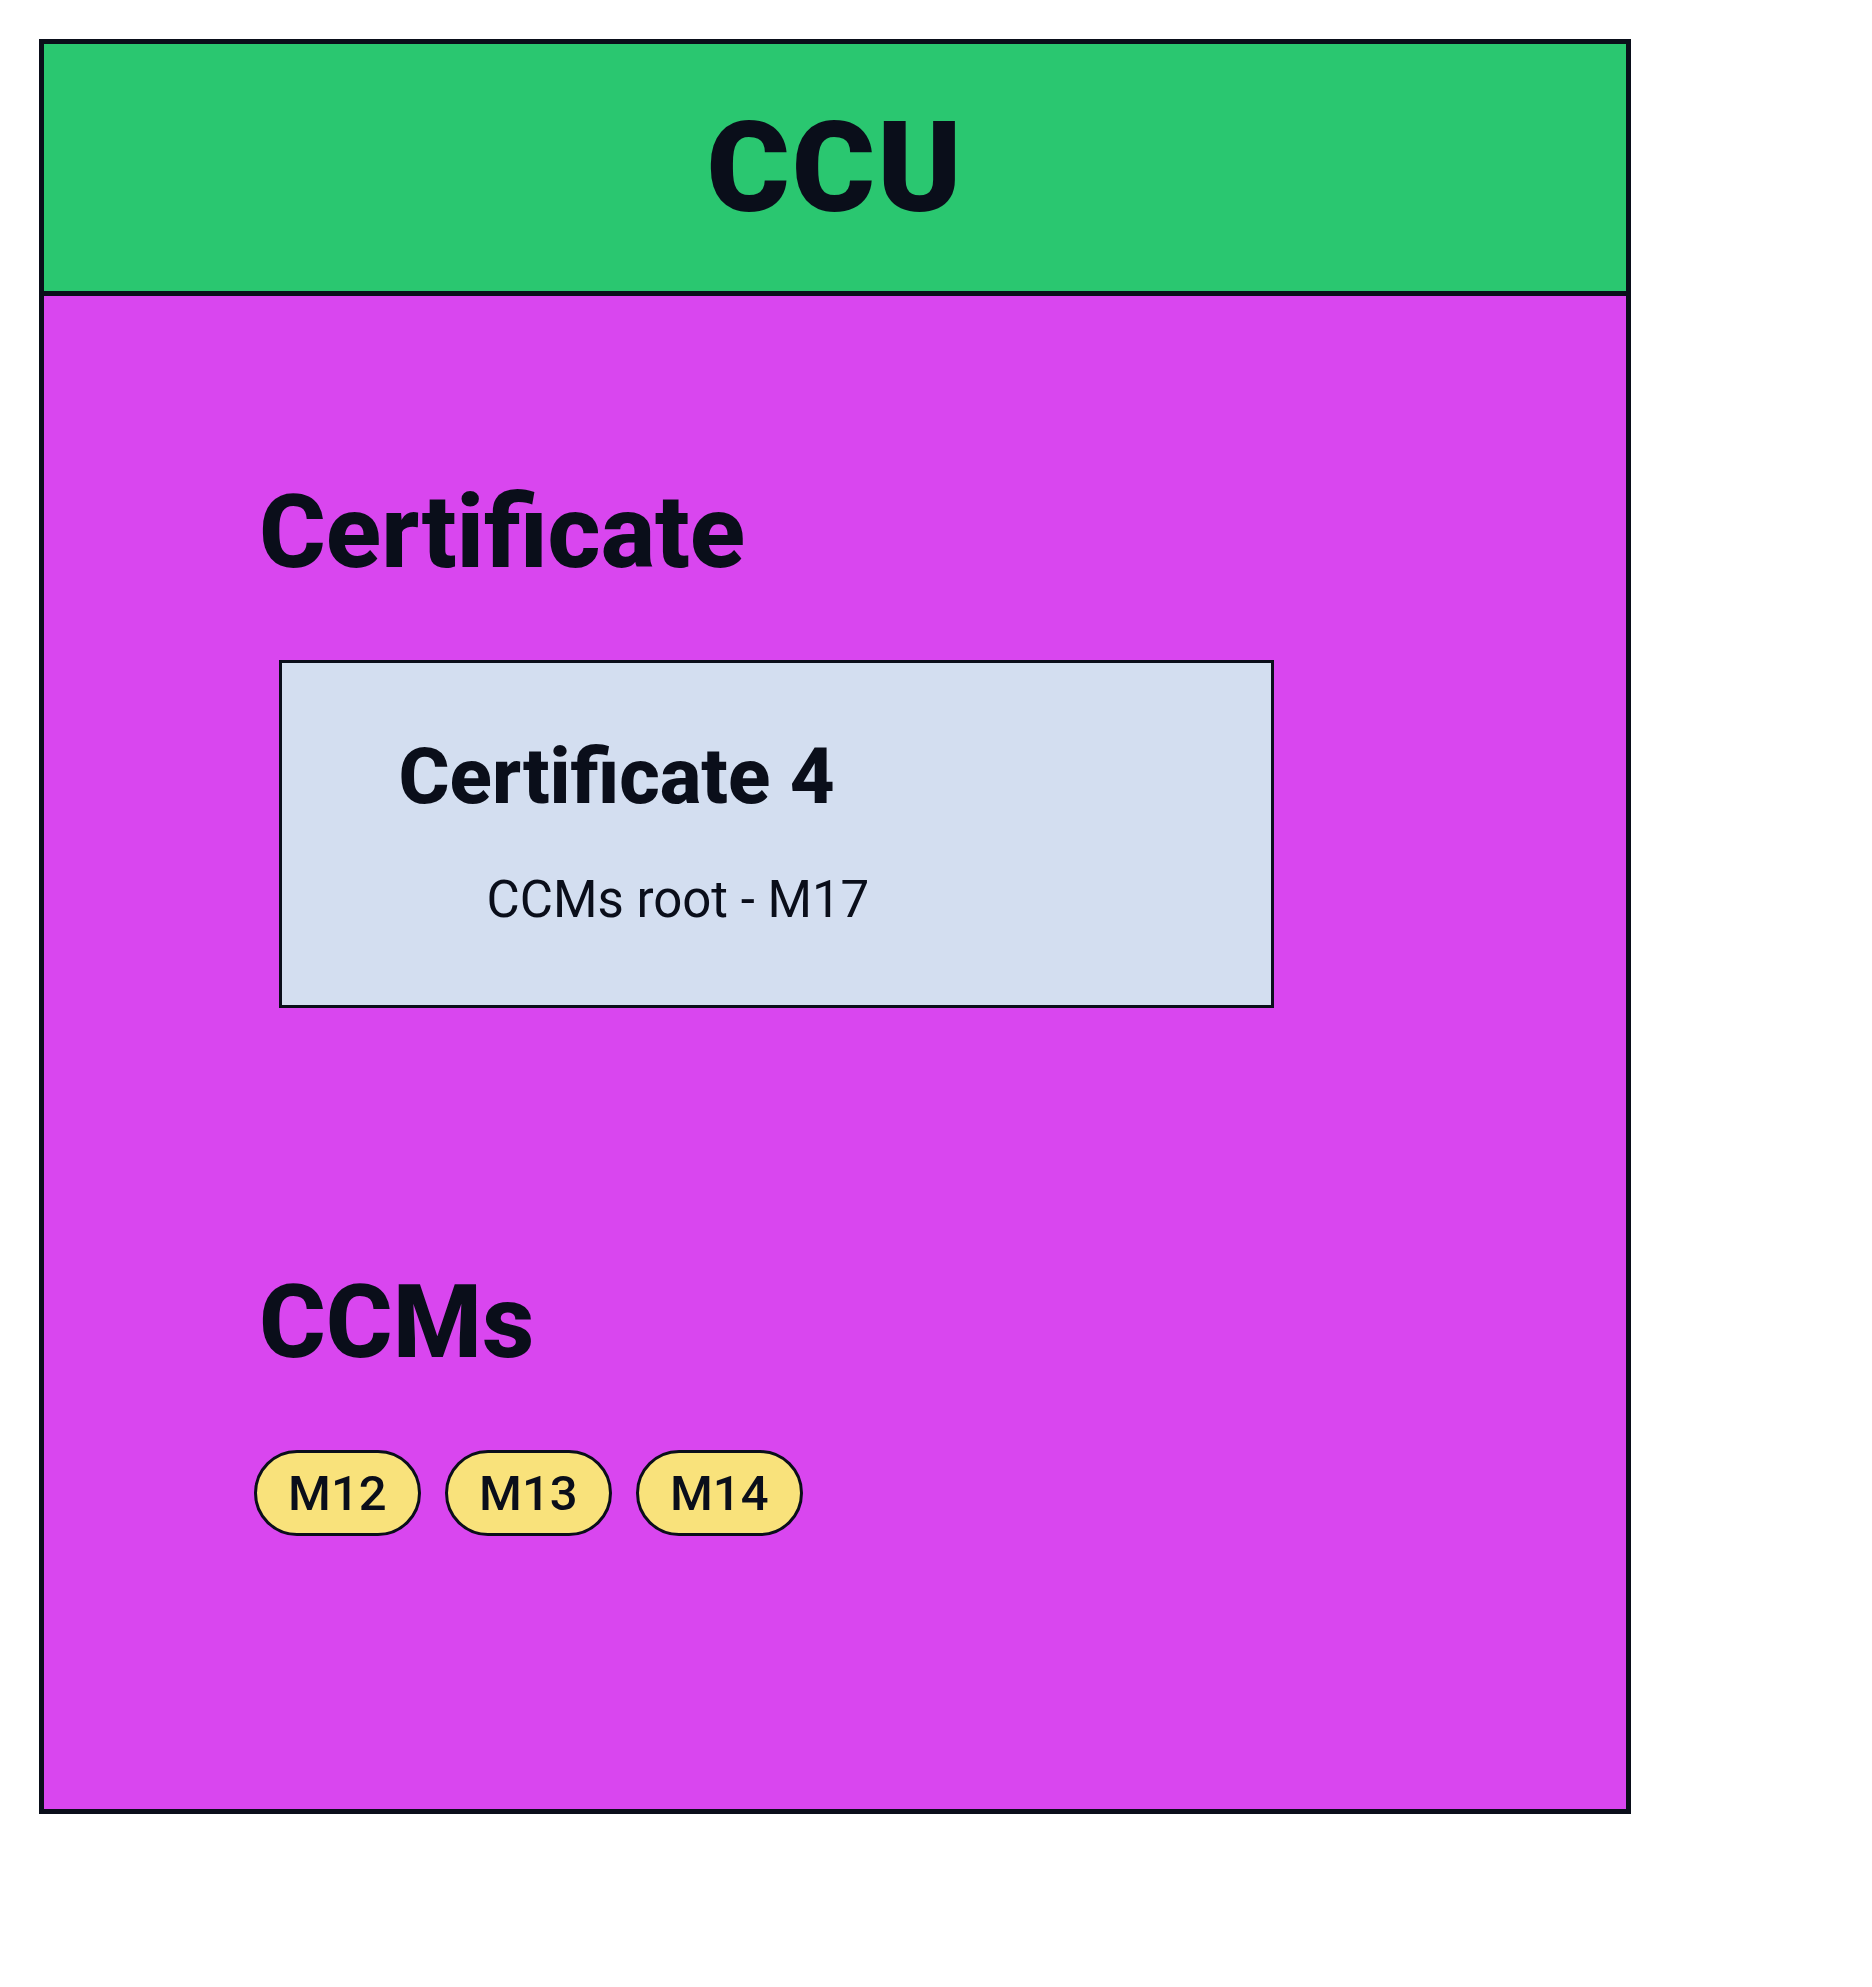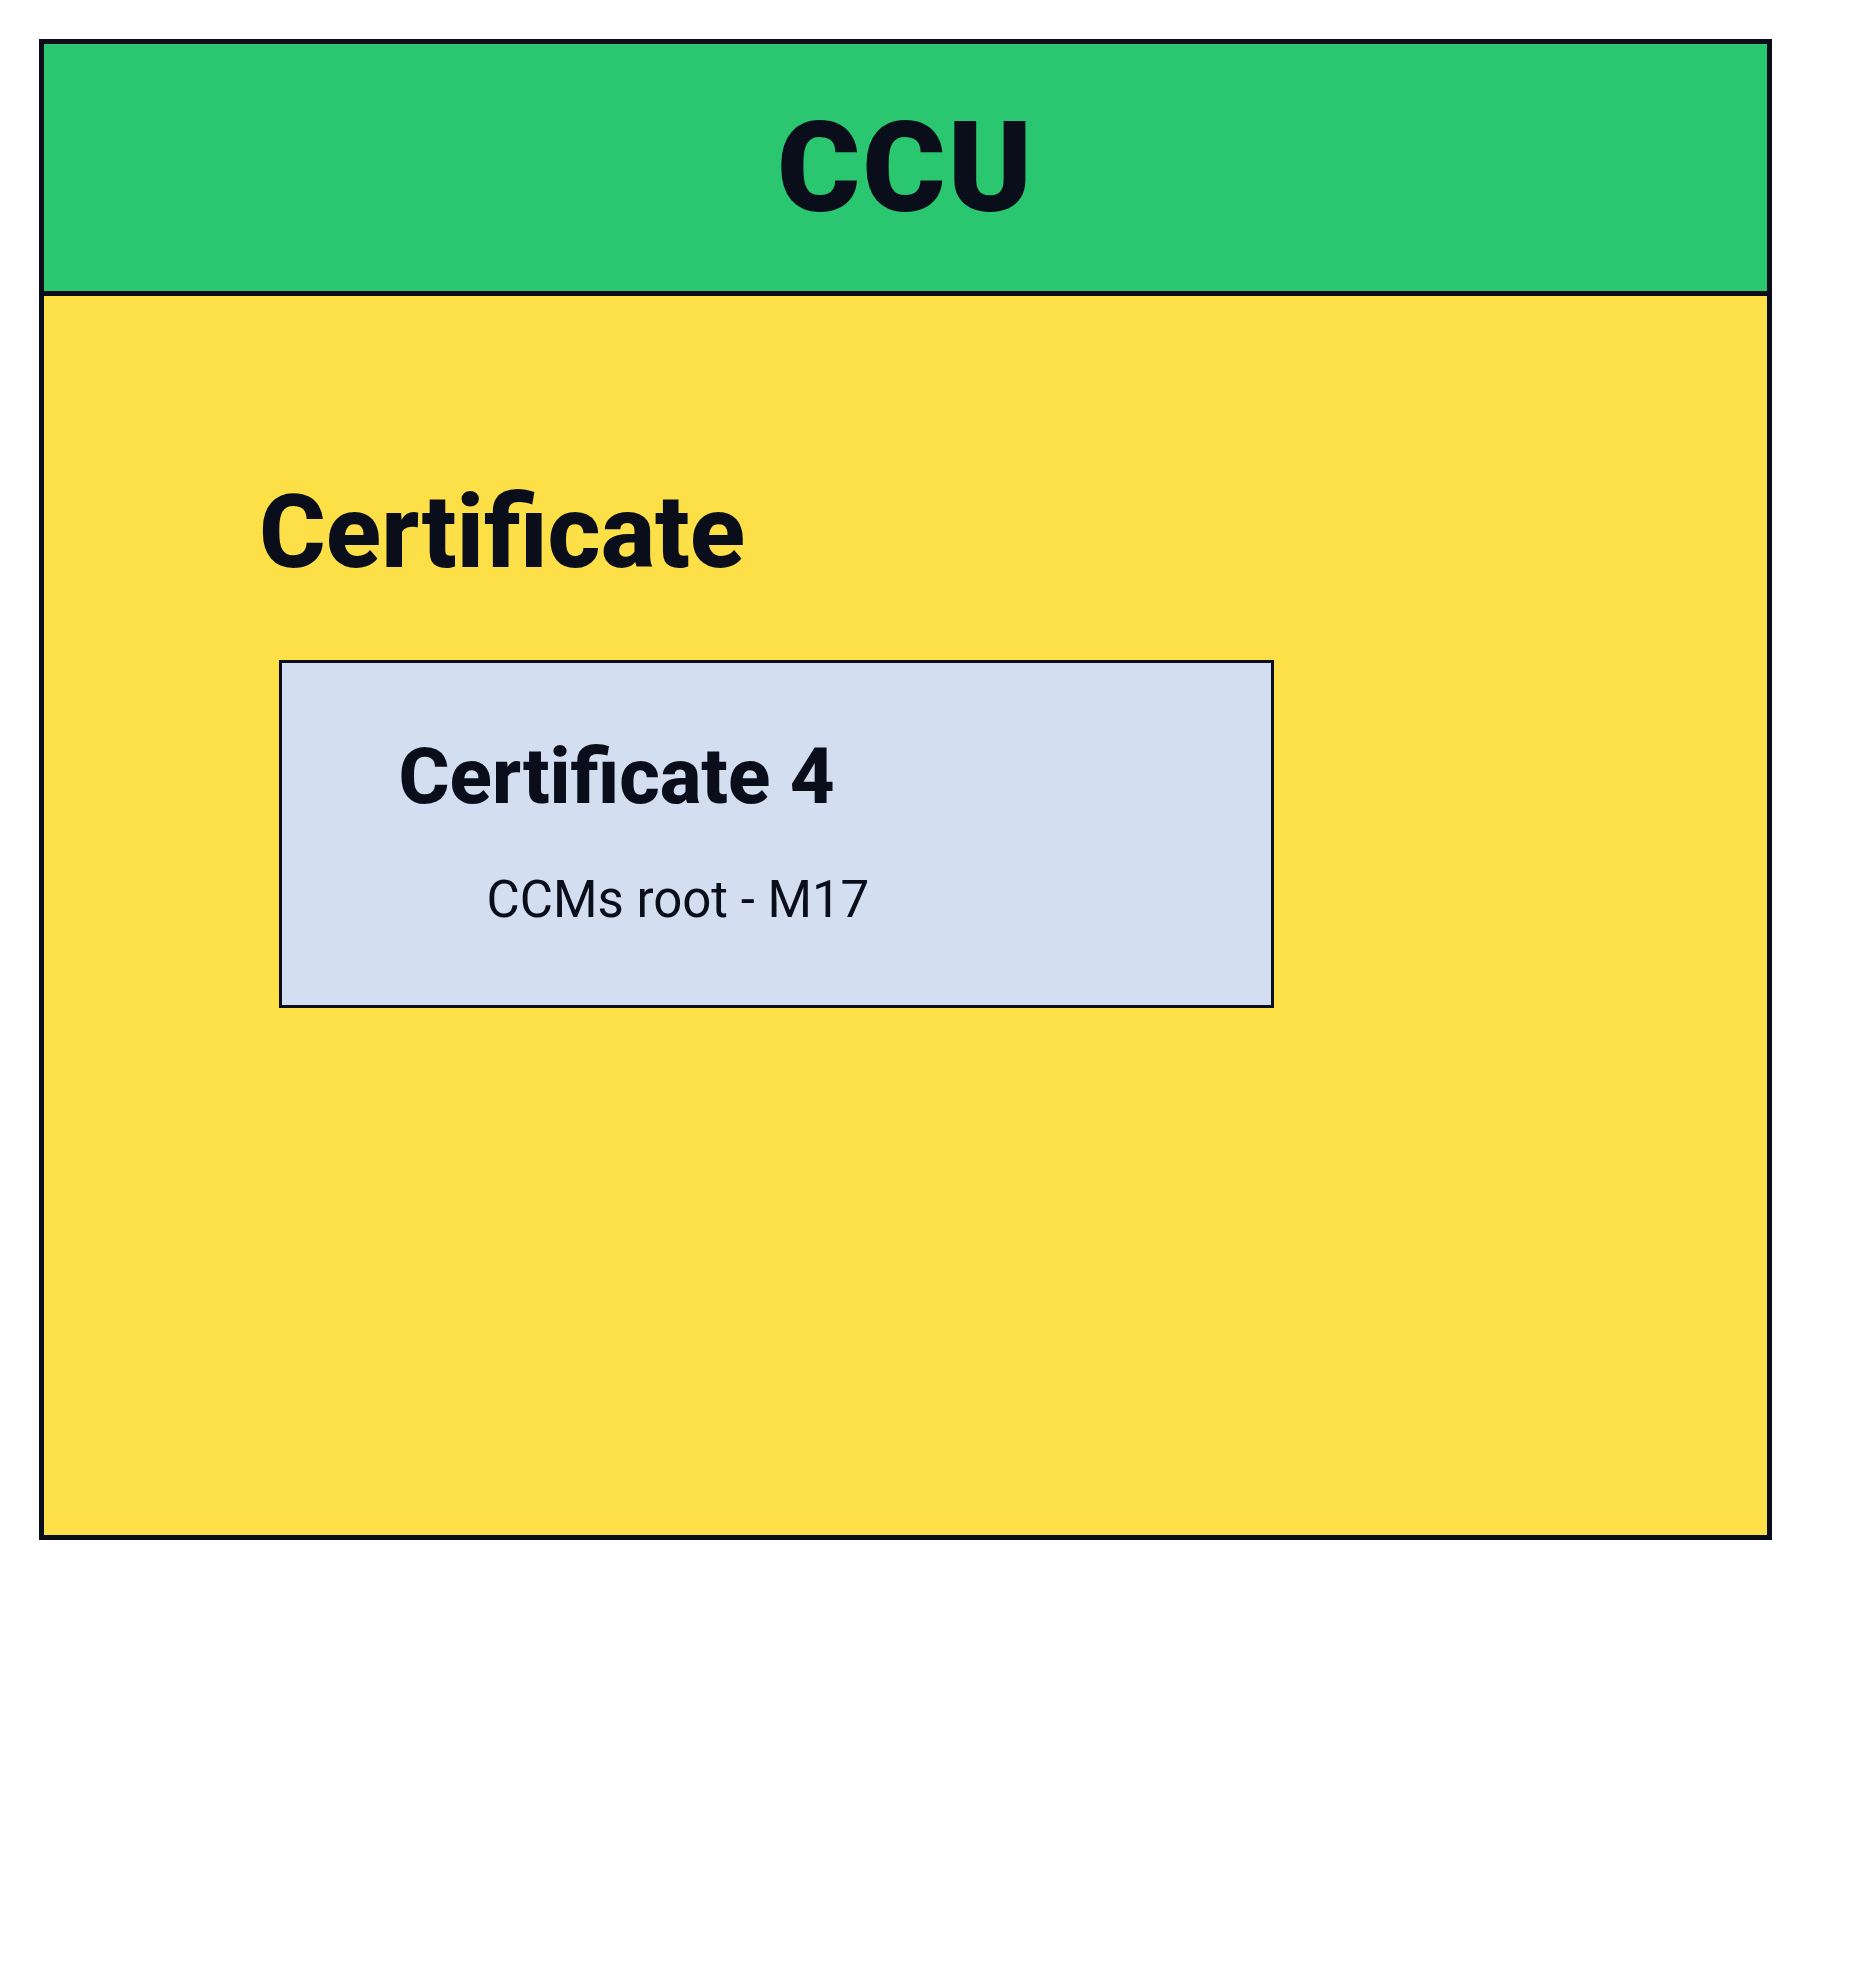--- a/index.html
+++ b/index.html
@@ -6,23 +6,23 @@
       margin: 0;
       padding: 0;
       box-sizing: border-box;
     }
     body {
       font-family: -apple-system, BlinkMacSystemFont, "Segoe UI", Roboto, Helvetica, Arial, sans-serif;
       background: #ffffff;
       padding: 39px;
     }
     .outer-container {
-      width: 1733px;
+      width: 1592px;
       border: 5.9px solid #0a0e1a;
-      background: #fde047;
+      background: #d946ef;
     }
     .header {
       background: #2ac770;
       border-bottom: 5.9px solid #0a0e1a;
       text-align: center;
       padding: 49px 0;
     }
     .header-title {
       font-size: 127px;
       font-weight: 900;
@@ -89,15 +89,23 @@
 <div class="outer-container">
   <div class="header">
     <div class="header-title">CCU</div>
   </div>
   <div class="body">
     <div class="section-title">Certificate</div>
     <div class="certificate-box">
       <div class="certificate-name">Certificate 4</div>
       <div class="certificate-detail">CCMs root - M17</div>
     </div>
+    <div class="ccms-section">
+      <div class="ccms-title">CCMs</div>
+      <div class="pill-row">
+        <div class="pill">M12</div>
+        <div class="pill">M13</div>
+        <div class="pill">M14</div>
+      </div>
+    </div>
   </div>
 </div>
 
 
 </body></html>

